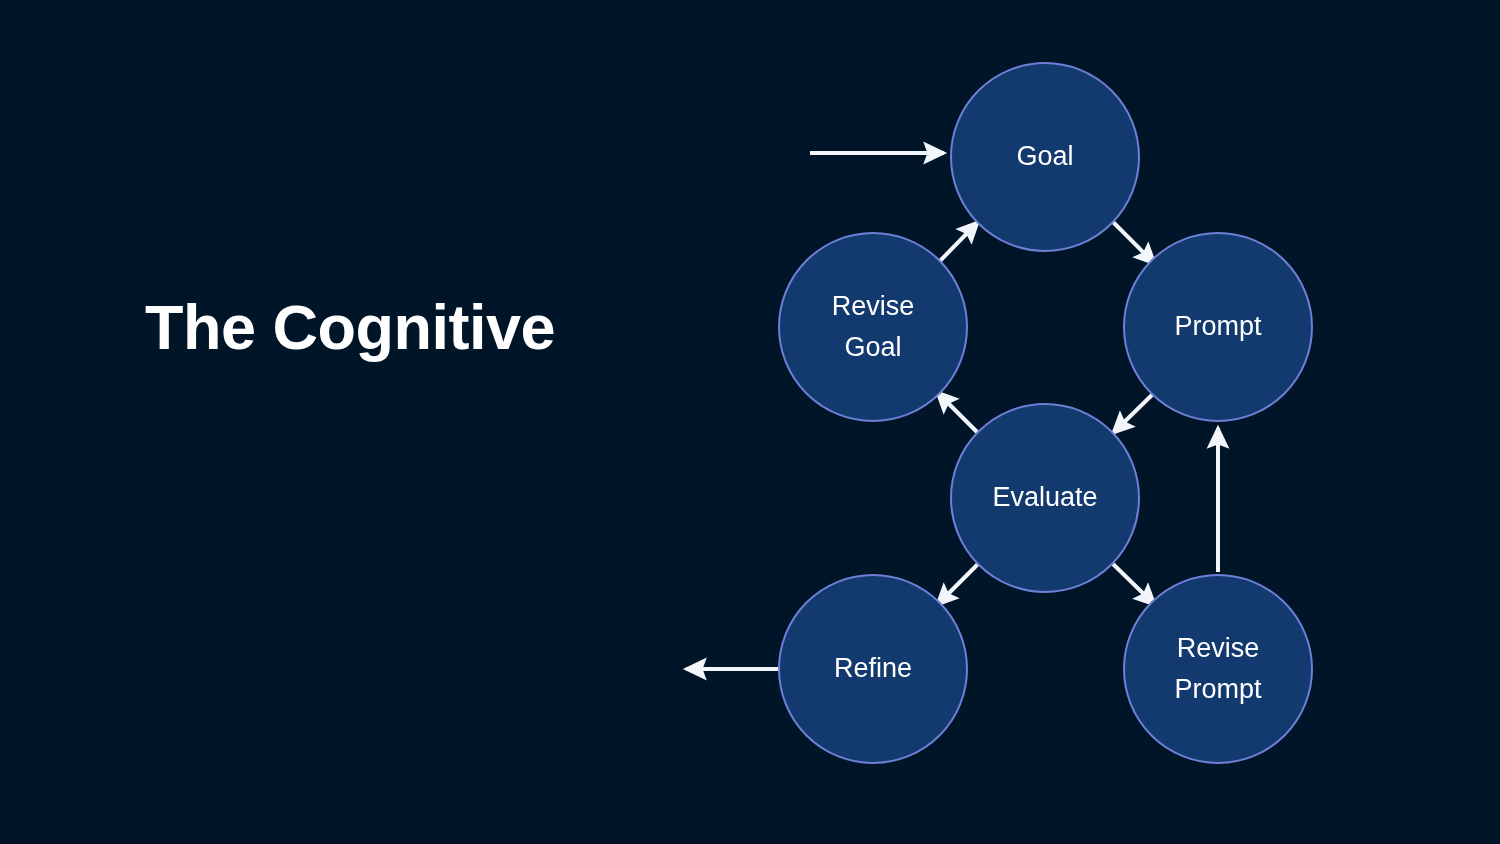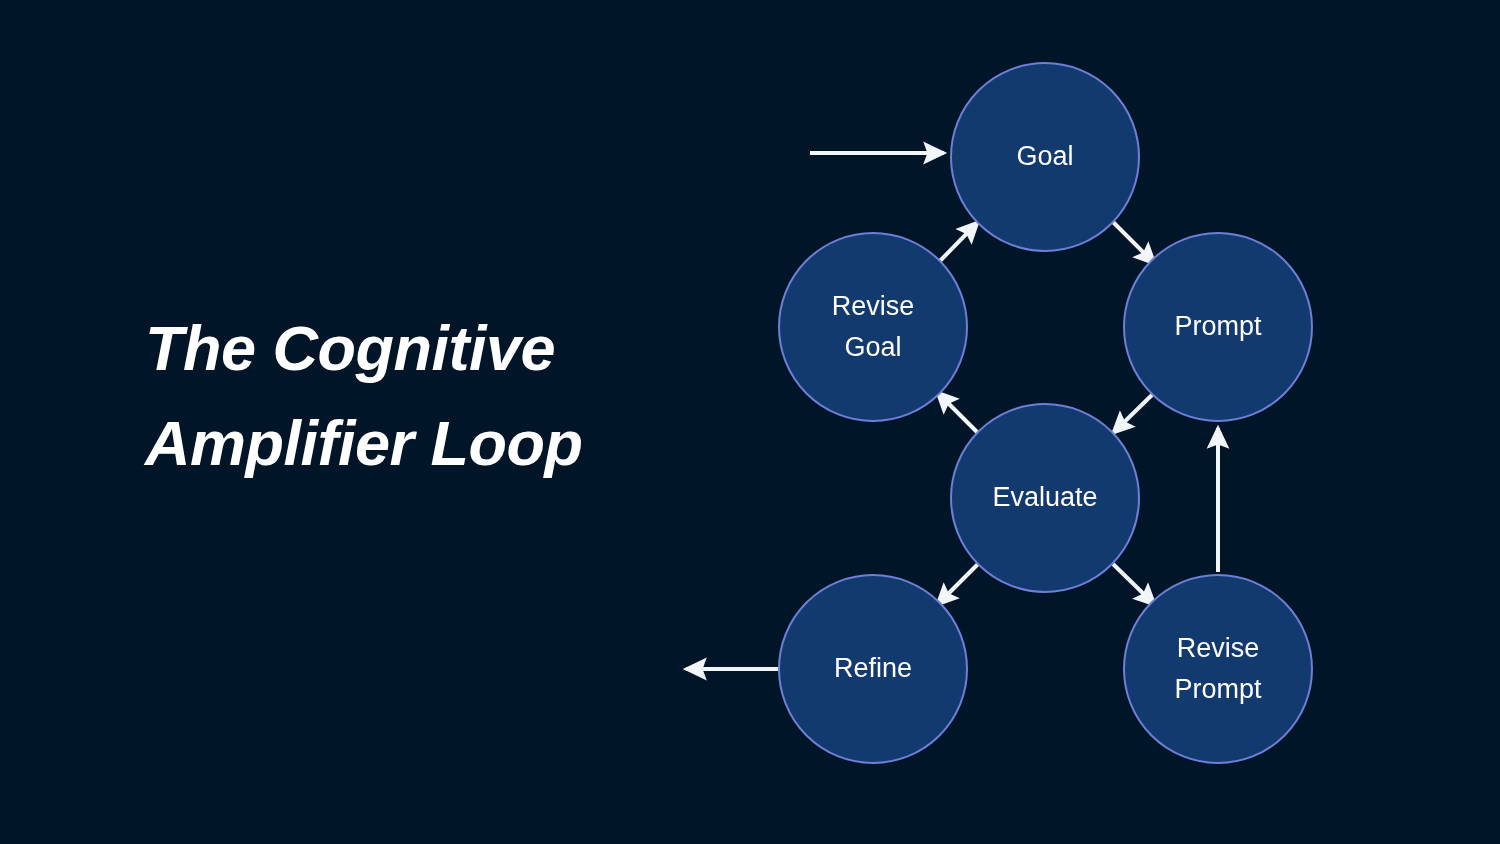--- a/index.html
+++ b/index.html
@@ -11,23 +11,22 @@
     position: relative;
     width: 1500px;
     height: 844px;
     background: #011529;
     overflow: hidden;
     font-family: "Liberation Sans", sans-serif;
   }
   #title-block {
     position: absolute;
     left: 145px;
-    top: 301px;
+    top: 280px;
     width: 560px;
-    font-style: italic;
   }
   #title-block .title-line {
     color: #ffffff;
     font-size: 63px;
     font-weight: bold;
     line-height: 95px;
     letter-spacing: -0.5px;
     white-space: nowrap;
   }
   #diagram {
@@ -45,21 +44,20 @@
     dominant-baseline: middle;
   }
 </style>
 </head>
 <body>
 
 <div id="stage">
 
   <div id="title-block">
     <div class="title-line">The Cognitive</div>
-    <div class="title-line">Amplifier Loop</div>
   </div>
 
   <svg id="diagram" viewBox="0 0 1500 844">
     <defs>
       <marker id="arrowhead" markerWidth="6.2" markerHeight="6.2" refX="5.2" refY="3.1" orient="auto" markerUnits="strokeWidth">
         <path d="M0,0.25 L6,3.1 L0,5.95 L1.05,3.1 Z" fill="#f2f5fa"></path>
       </marker>
     </defs>
 
     <g>

